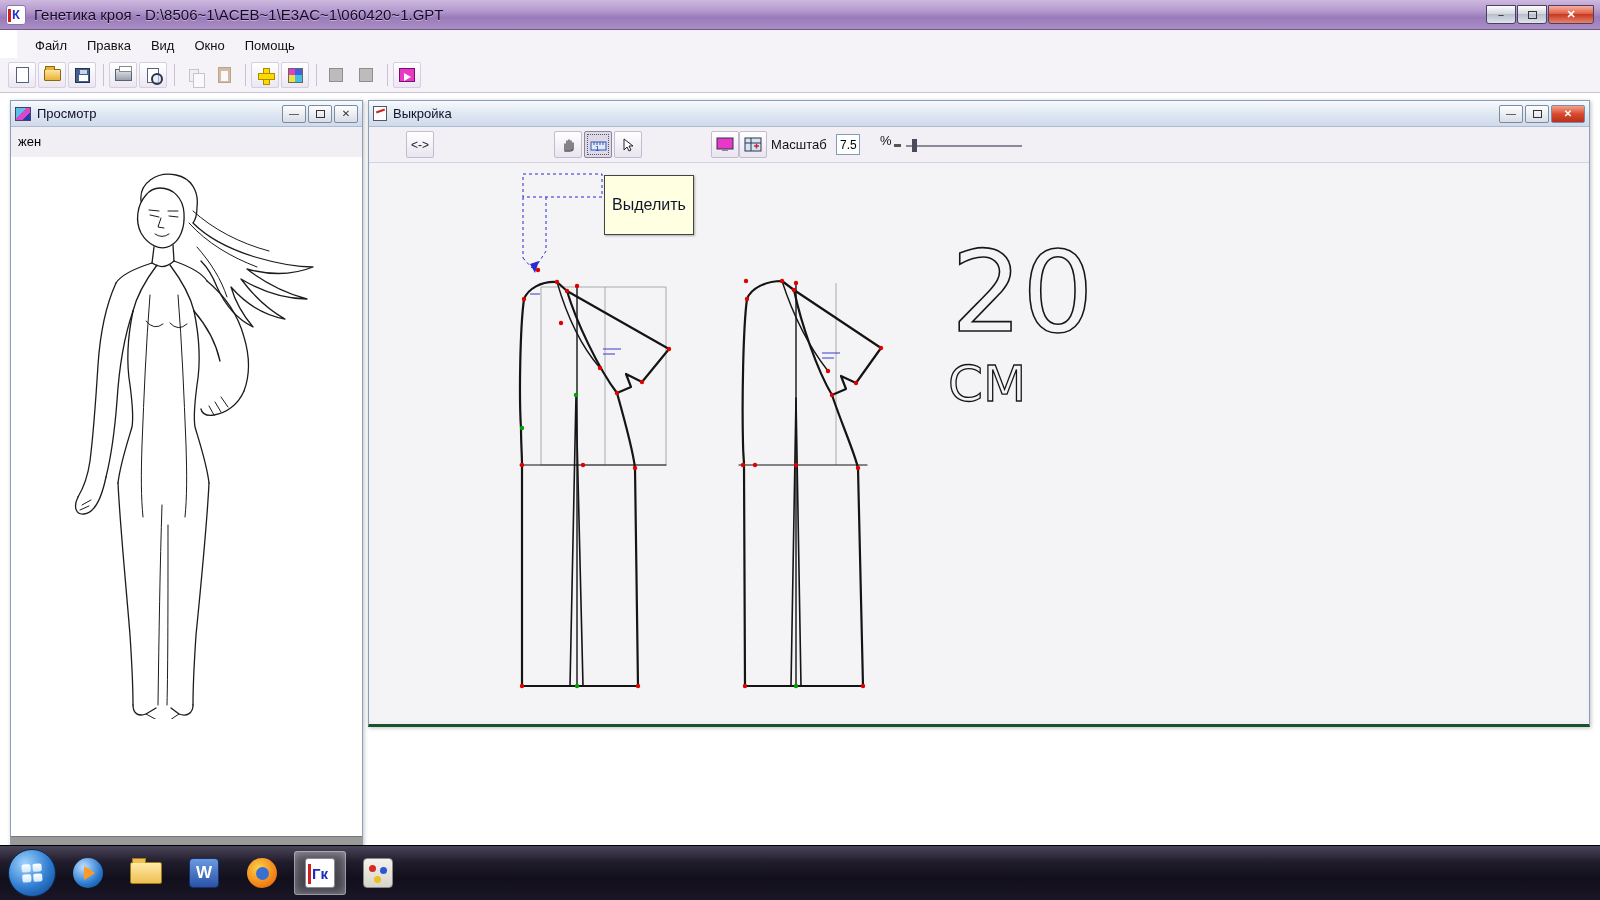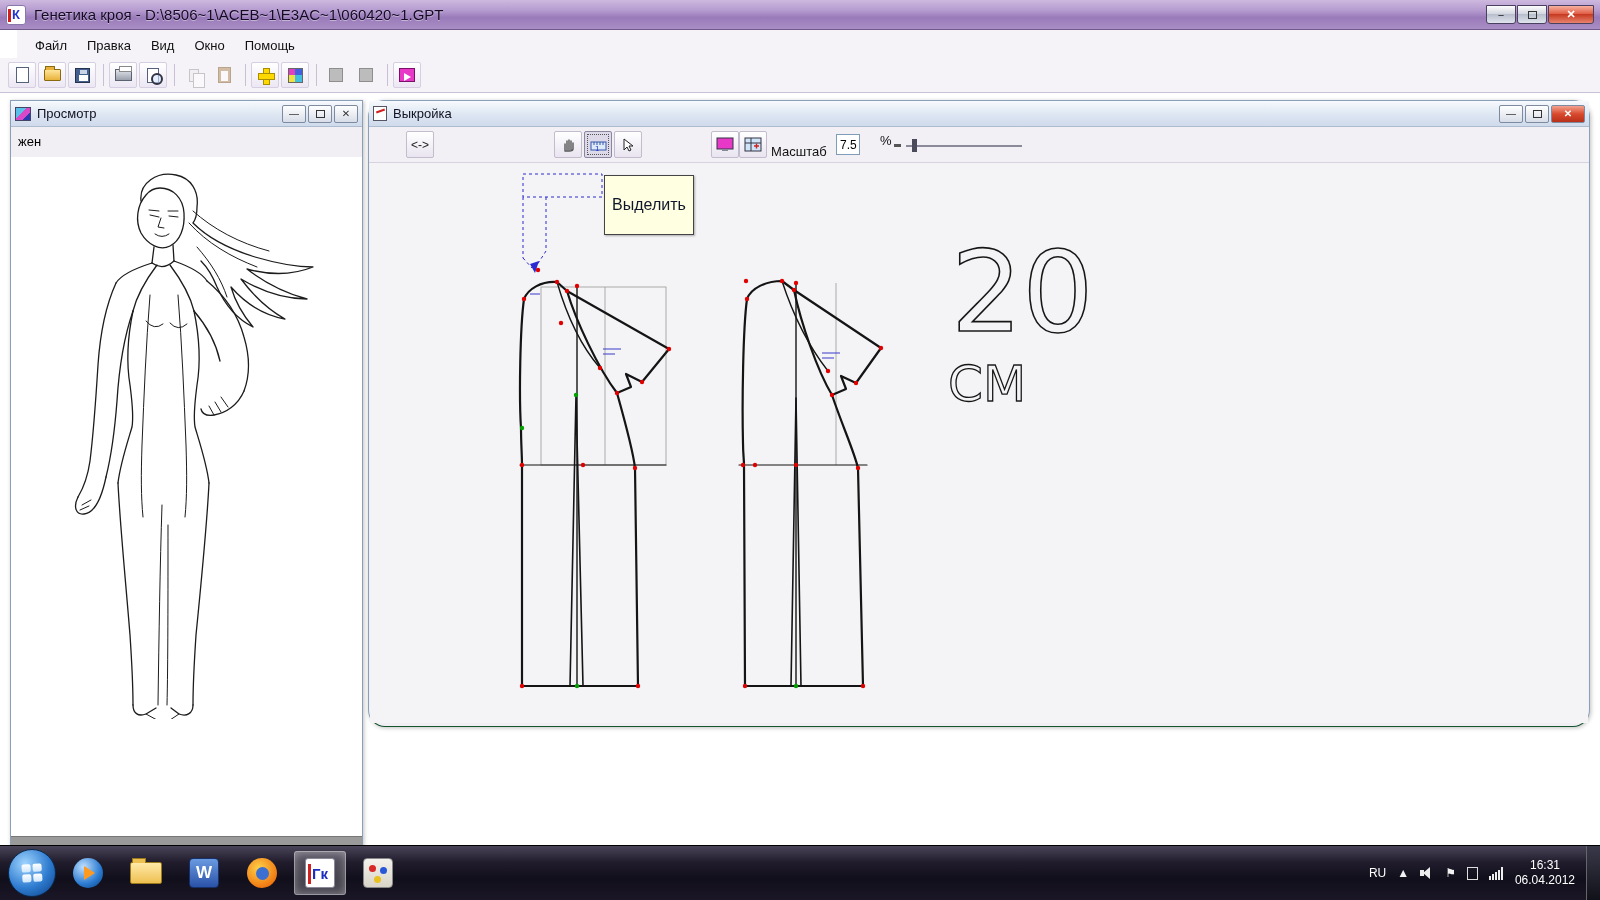--- a/index.html
+++ b/index.html
@@ -77,26 +77,26 @@
   .gender { font-size:13px; margin-left:4px; white-space:nowrap; overflow:hidden; }
   .preview-body { position:absolute; top:56px; left:0; right:0; bottom:0; background:#fff; }
   .preview-gray { position:absolute; left:0; right:0; bottom:0; height:118px; background:#9a9a9a; border-top:1px solid #777; }
   .illus { position:absolute; left:10px; top:6px; width:318px; height:556px; background:#fff; }
 
   
   .ptoolbar { position:relative; height:36px; background:#f2eff5; border-bottom:1px solid #d8d2e0; }
   .pt-btn { position:absolute; top:4px; width:28px; height:27px; border:1px solid #c2bccd;
     background:linear-gradient(#fff,#e9e4f0); border-radius:2px; display:flex; align-items:center; justify-content:center; font-size:12px; color:#222; }
   .pt-btn.active { background:#ded9e8; border:1px solid #8a86a0; outline:1px dotted #555; outline-offset:-4px; }
-  .pt-label { position:absolute; top:17px; font-size:13px; color:#111; }
+  .pt-label { position:absolute; top:10px; font-size:13px; color:#111; }
   .pt-input { position:absolute; top:7px; width:24px; height:21px; border:1px solid #7f9db9; font-size:12px; padding-left:3px; font-family:"Liberation Sans",sans-serif; }
   .slider-track { position:absolute; top:18px; height:2px; background:#8a8a9a; }
   .slider-handle { position:absolute; top:12px; width:5px; height:13px; background:#4a4a5a; }
   .canvas { position:absolute; top:62px; left:1px; right:1px; bottom:3px; background:#f4f3f5; overflow:hidden; }
-  .pattern-frame { border-bottom:1px solid #14532d;border-radius:17px; }
+  .pattern-frame { border-bottom:3px solid #14532d; }
   .tooltip { position:absolute; left:235px; top:74px; background:#ffffe1; border:1px solid #444;
     font-size:16px; padding:20px 7px; color:#0f172a; z-index:30; box-shadow:1px 1px 2px rgba(0,0,0,.3); }
 
   
   .taskbar { position:absolute; bottom:0; left:0; right:0; height:55px;
     background:linear-gradient(#4a4458 0%, #201c2c 30%, #120f1c 60%, #1a1626 100%);
     border-top:1px solid #000; display:flex; align-items:center; }
   .orb { width:48px; height:48px; border-radius:50%; margin-left:8px;
     background:radial-gradient(circle at 35% 30%, #9fd4ff, #2f7cd0 55%, #0b3f86); border:1px solid #0a2a50;
     display:flex; align-items:center; justify-content:center; }
@@ -442,34 +442,15 @@
     <div class="task-item">
         <span class="ti-circle ti-ff"></span>
       </div>
     <div class="task-item active">
         <span class="ti-gk">Гк</span>
       </div>
     <div class="task-item">
         <span class="ti-paint"></span>
       </div>
 
-    <div class="tray">
-      <span class="tray-text">RU</span>
-      <span class="tray-glyph">▲</span>
-      <span class="spk"></span>
-      <span class="tray-glyph">⚑</span>
-      <span style="width:11px;height:13px;border:1px solid #ddd;display:inline-block;"></span>
-      <span class="bars">
-        <i style="height:4px"></i>
-          <i style="height:6px"></i>
-          <i style="height:8px"></i>
-          <i style="height:10px"></i>
-          <i style="height:13px"></i>
-      </span>
-      <div class="clock">
-        <div>16:31</div>
-        <div>06.04.2012</div>
-      </div>
-      <div class="showdesk"></div>
-    </div>
   </div>
 
 </div>
 
 </body></html>

